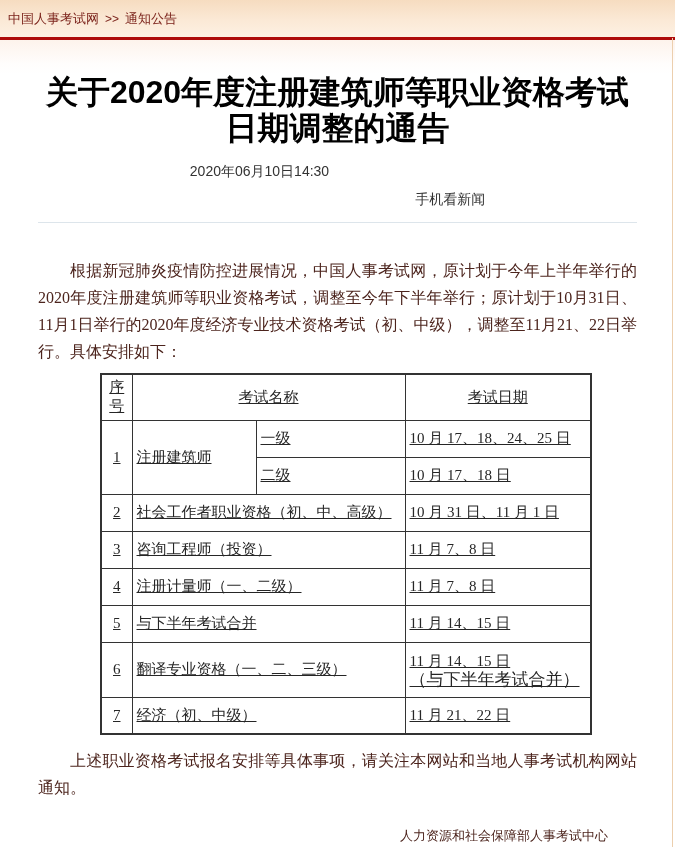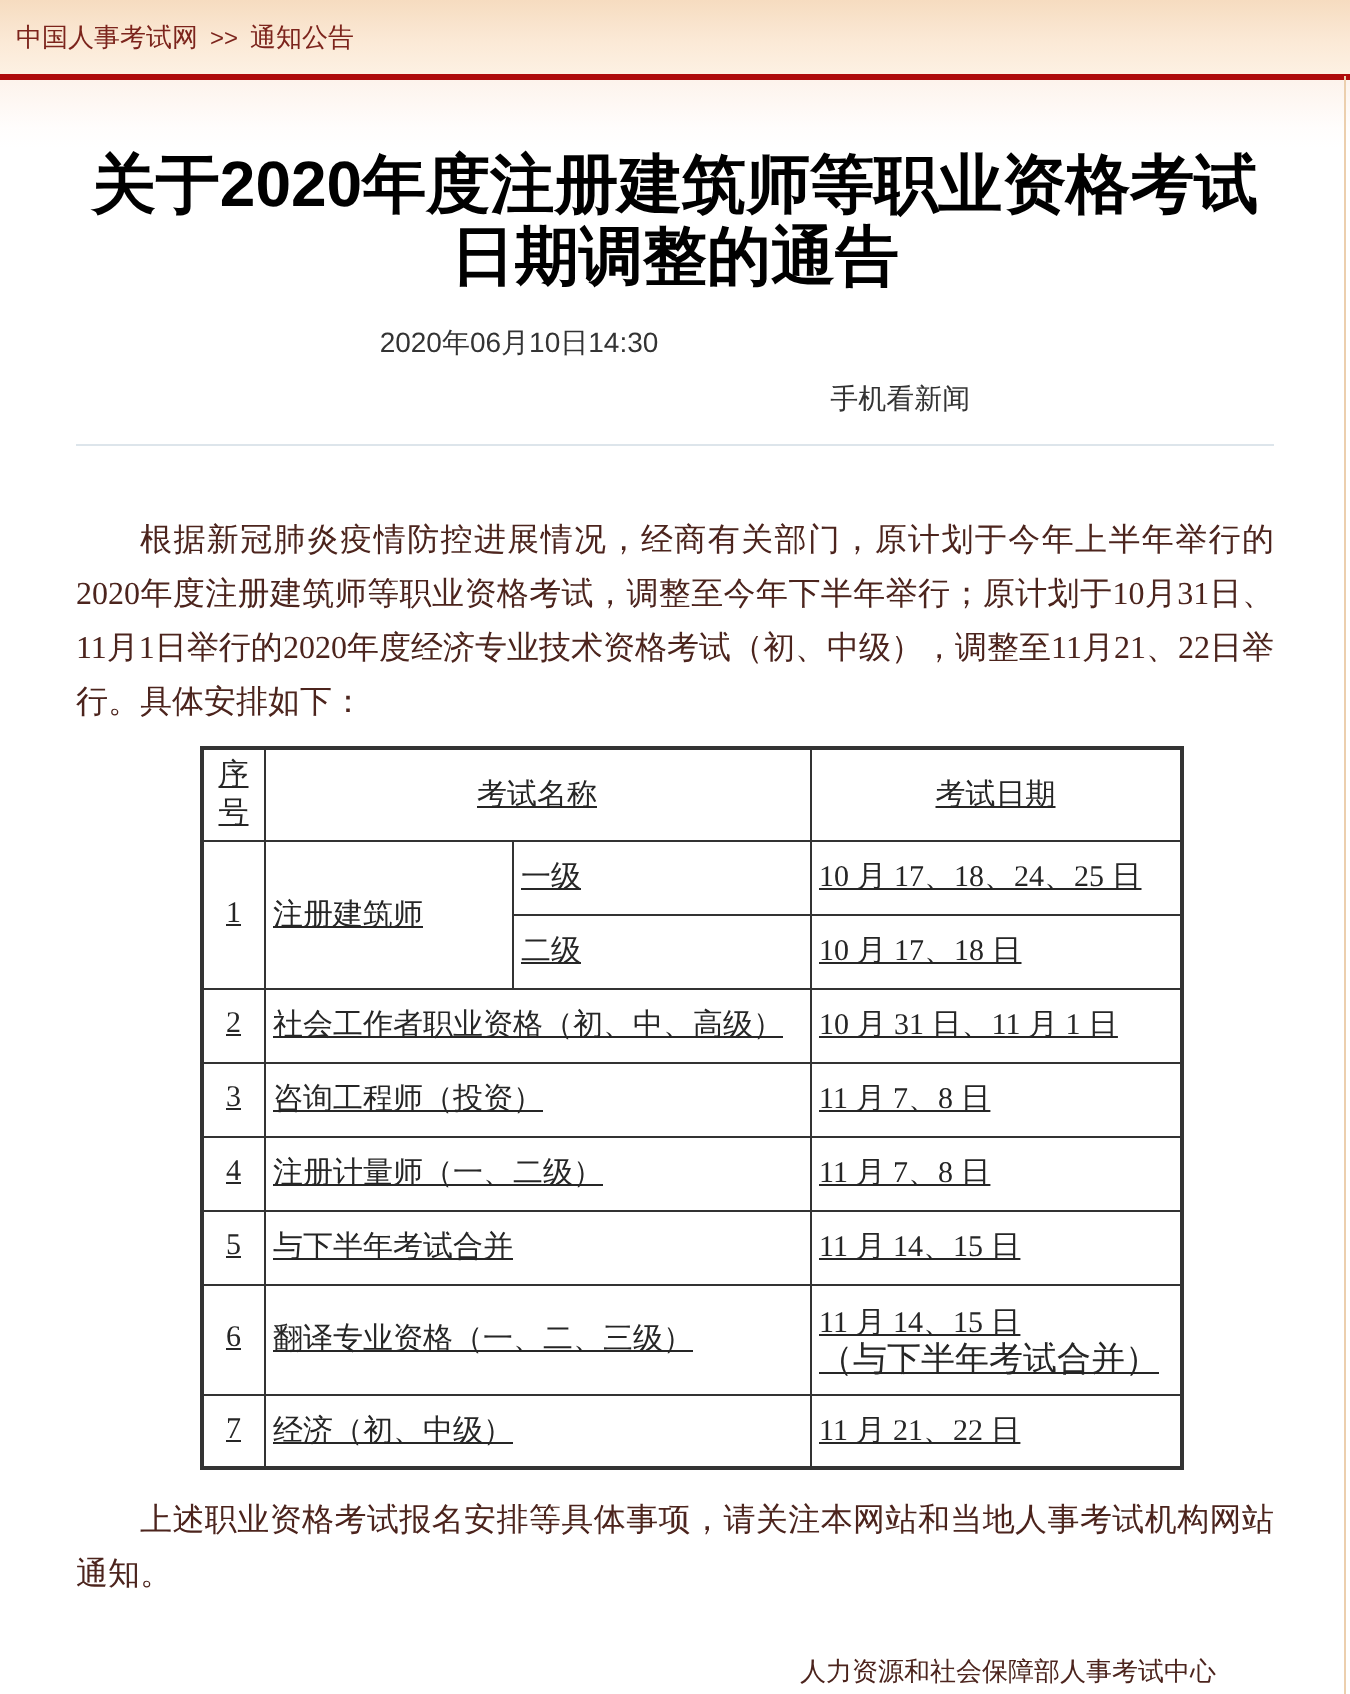--- a/index.html
+++ b/index.html
@@ -111,21 +111,21 @@
 
   <h1 class="article-title">关于2020年度注册建筑师等职业资格考试日期调整的通告</h1>
 
   <div class="meta-row">
     <span>2020年06月10日14:30</span>
     <span class="mobile">手机看新闻</span>
   </div>
 
   <div class="divider"></div>
 
-  <p class="body-text intro">根据新冠肺炎疫情防控进展情况，经商有关部门，原计划于今年上半年举行的2020年度注册建筑师等职业资格考试，调整至今年下半年举行；原计划于10月31日、11月1日举行的2020年度经济专业技术资格考试（初、中级），调整至11月21、22日举行。具体安排如下：</p>
+  <p class="body-text intro">根据新冠肺炎疫情防控进展情况，中国人事考试网，原计划于今年上半年举行的2020年度注册建筑师等职业资格考试，调整至今年下半年举行；原计划于10月31日、11月1日举行的2020年度经济专业技术资格考试（初、中级），调整至11月21、22日举行。具体安排如下：</p>
 
   <table class="schedule">
     <colgroup>
       <col class="c-seq">
         <col class="c-name1">
         <col class="c-name2">
         <col class="c-date">
     </colgroup>
     <tbody>
       <tr>

